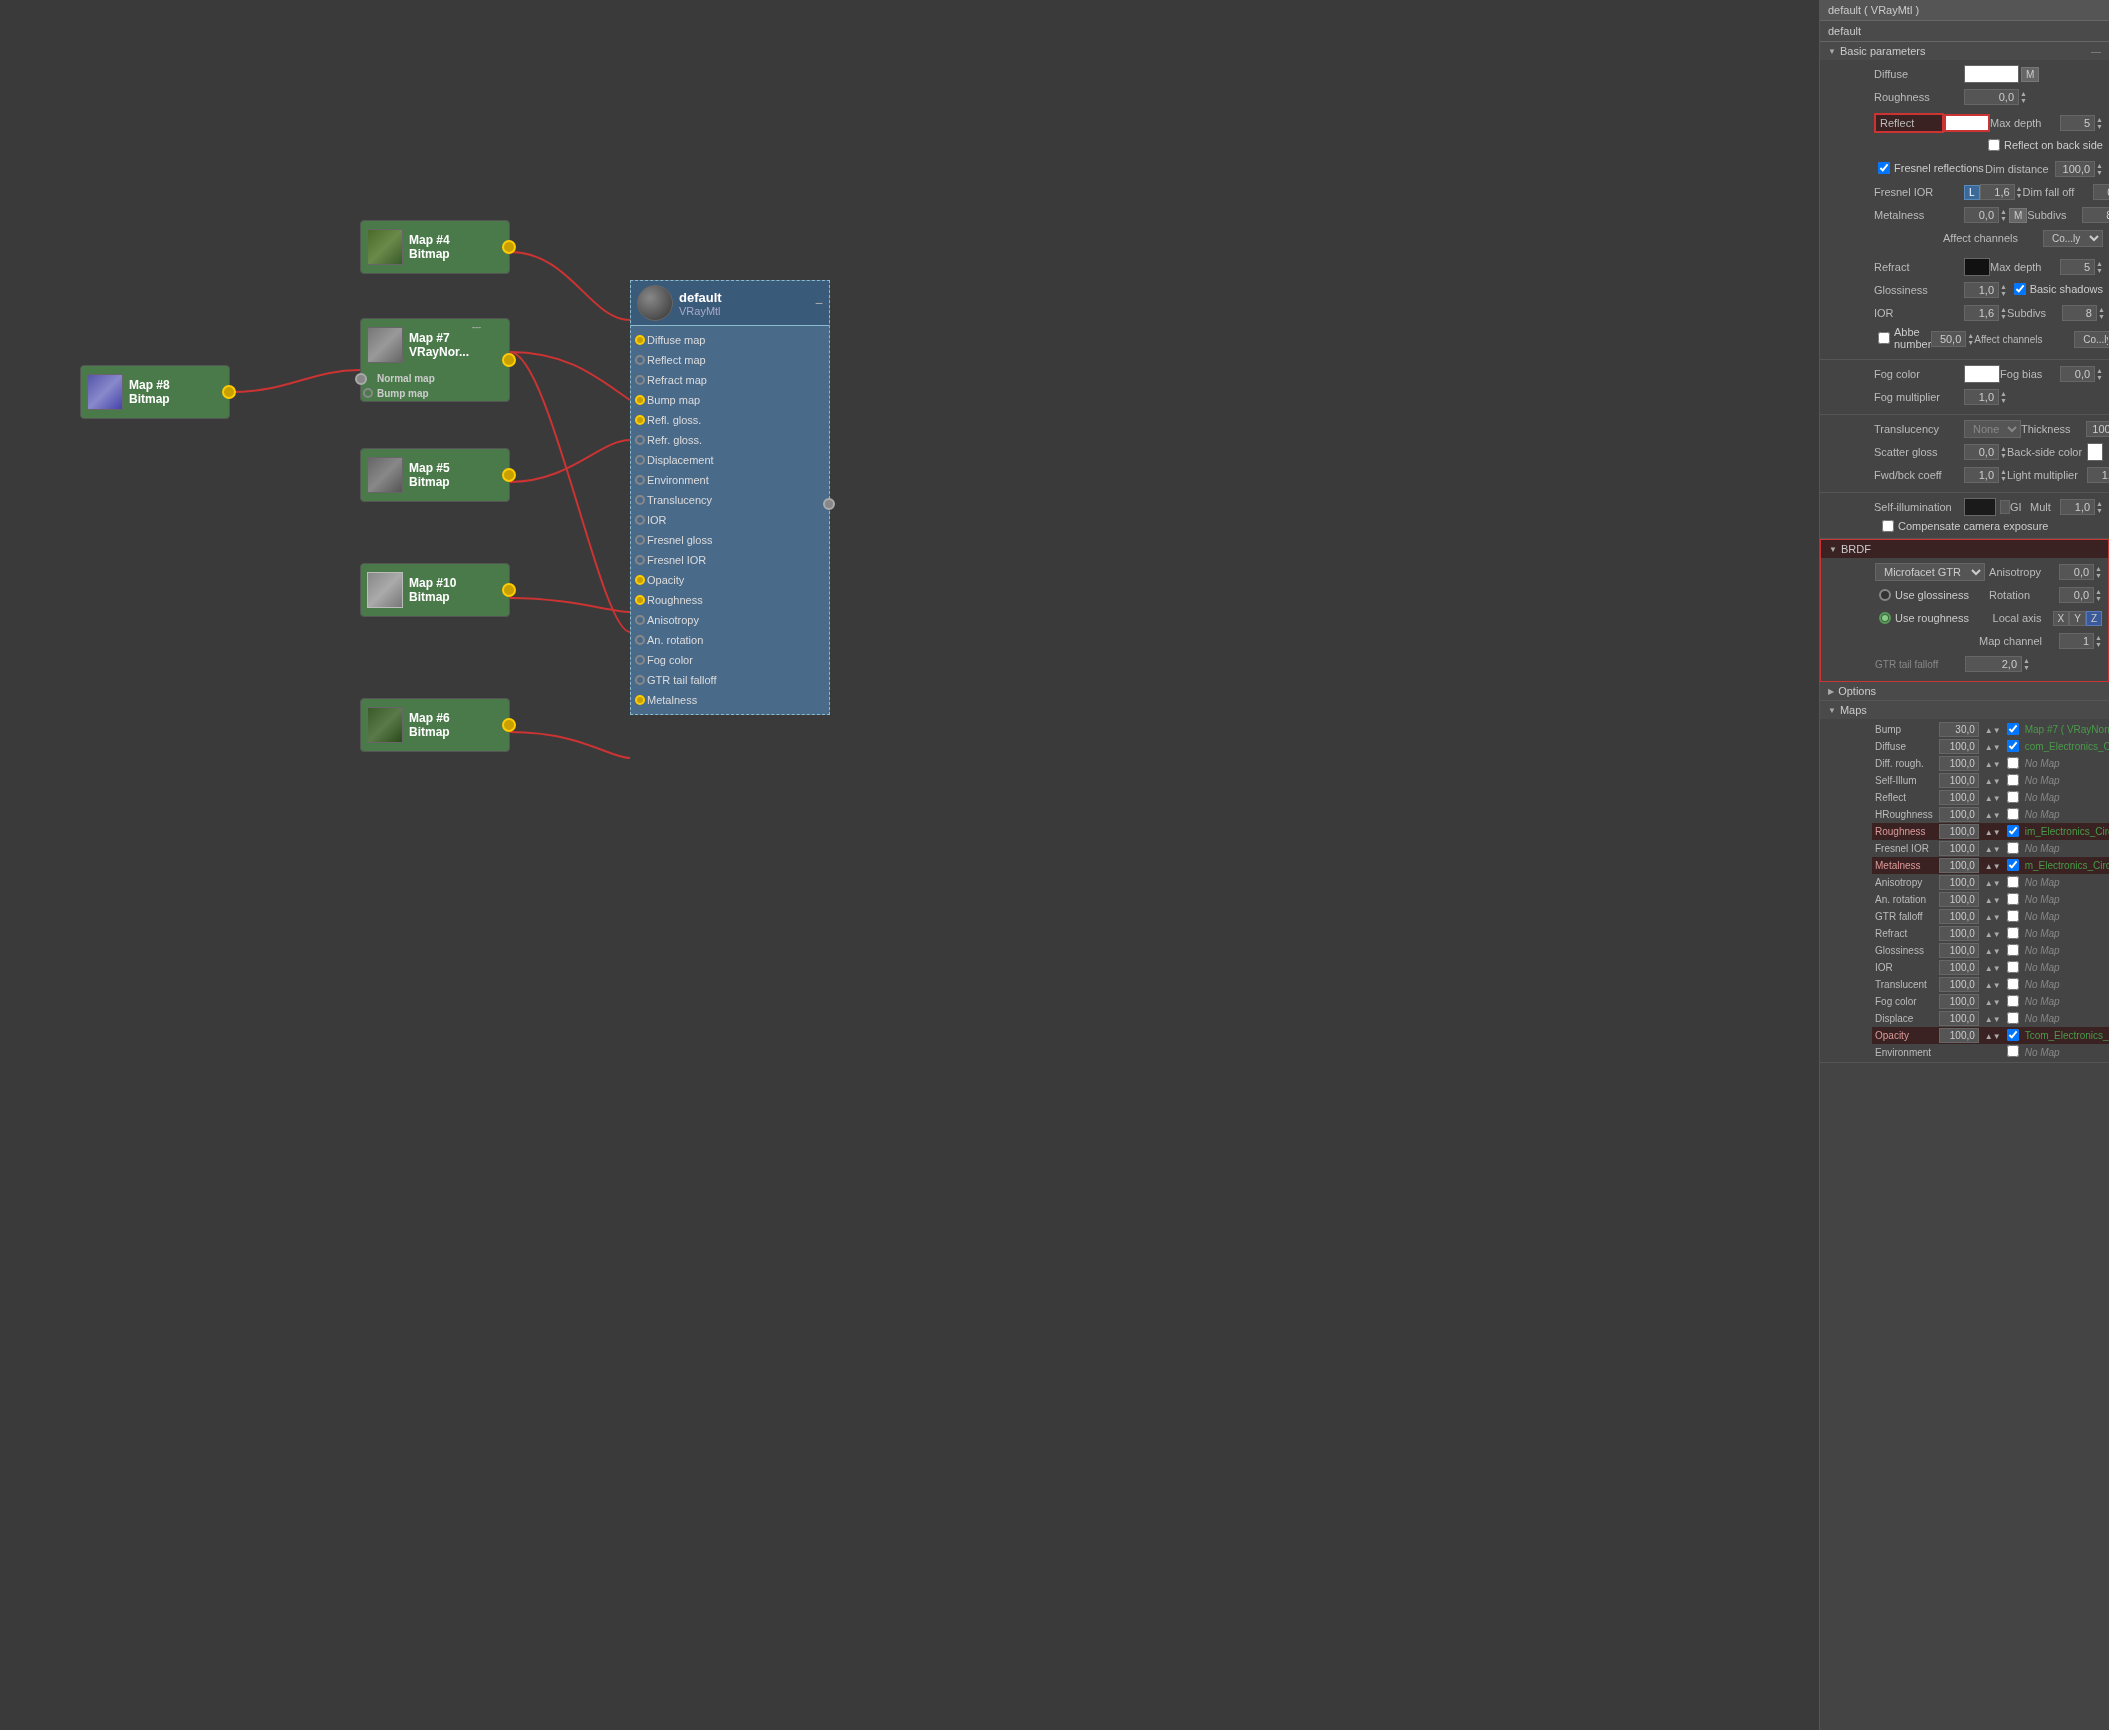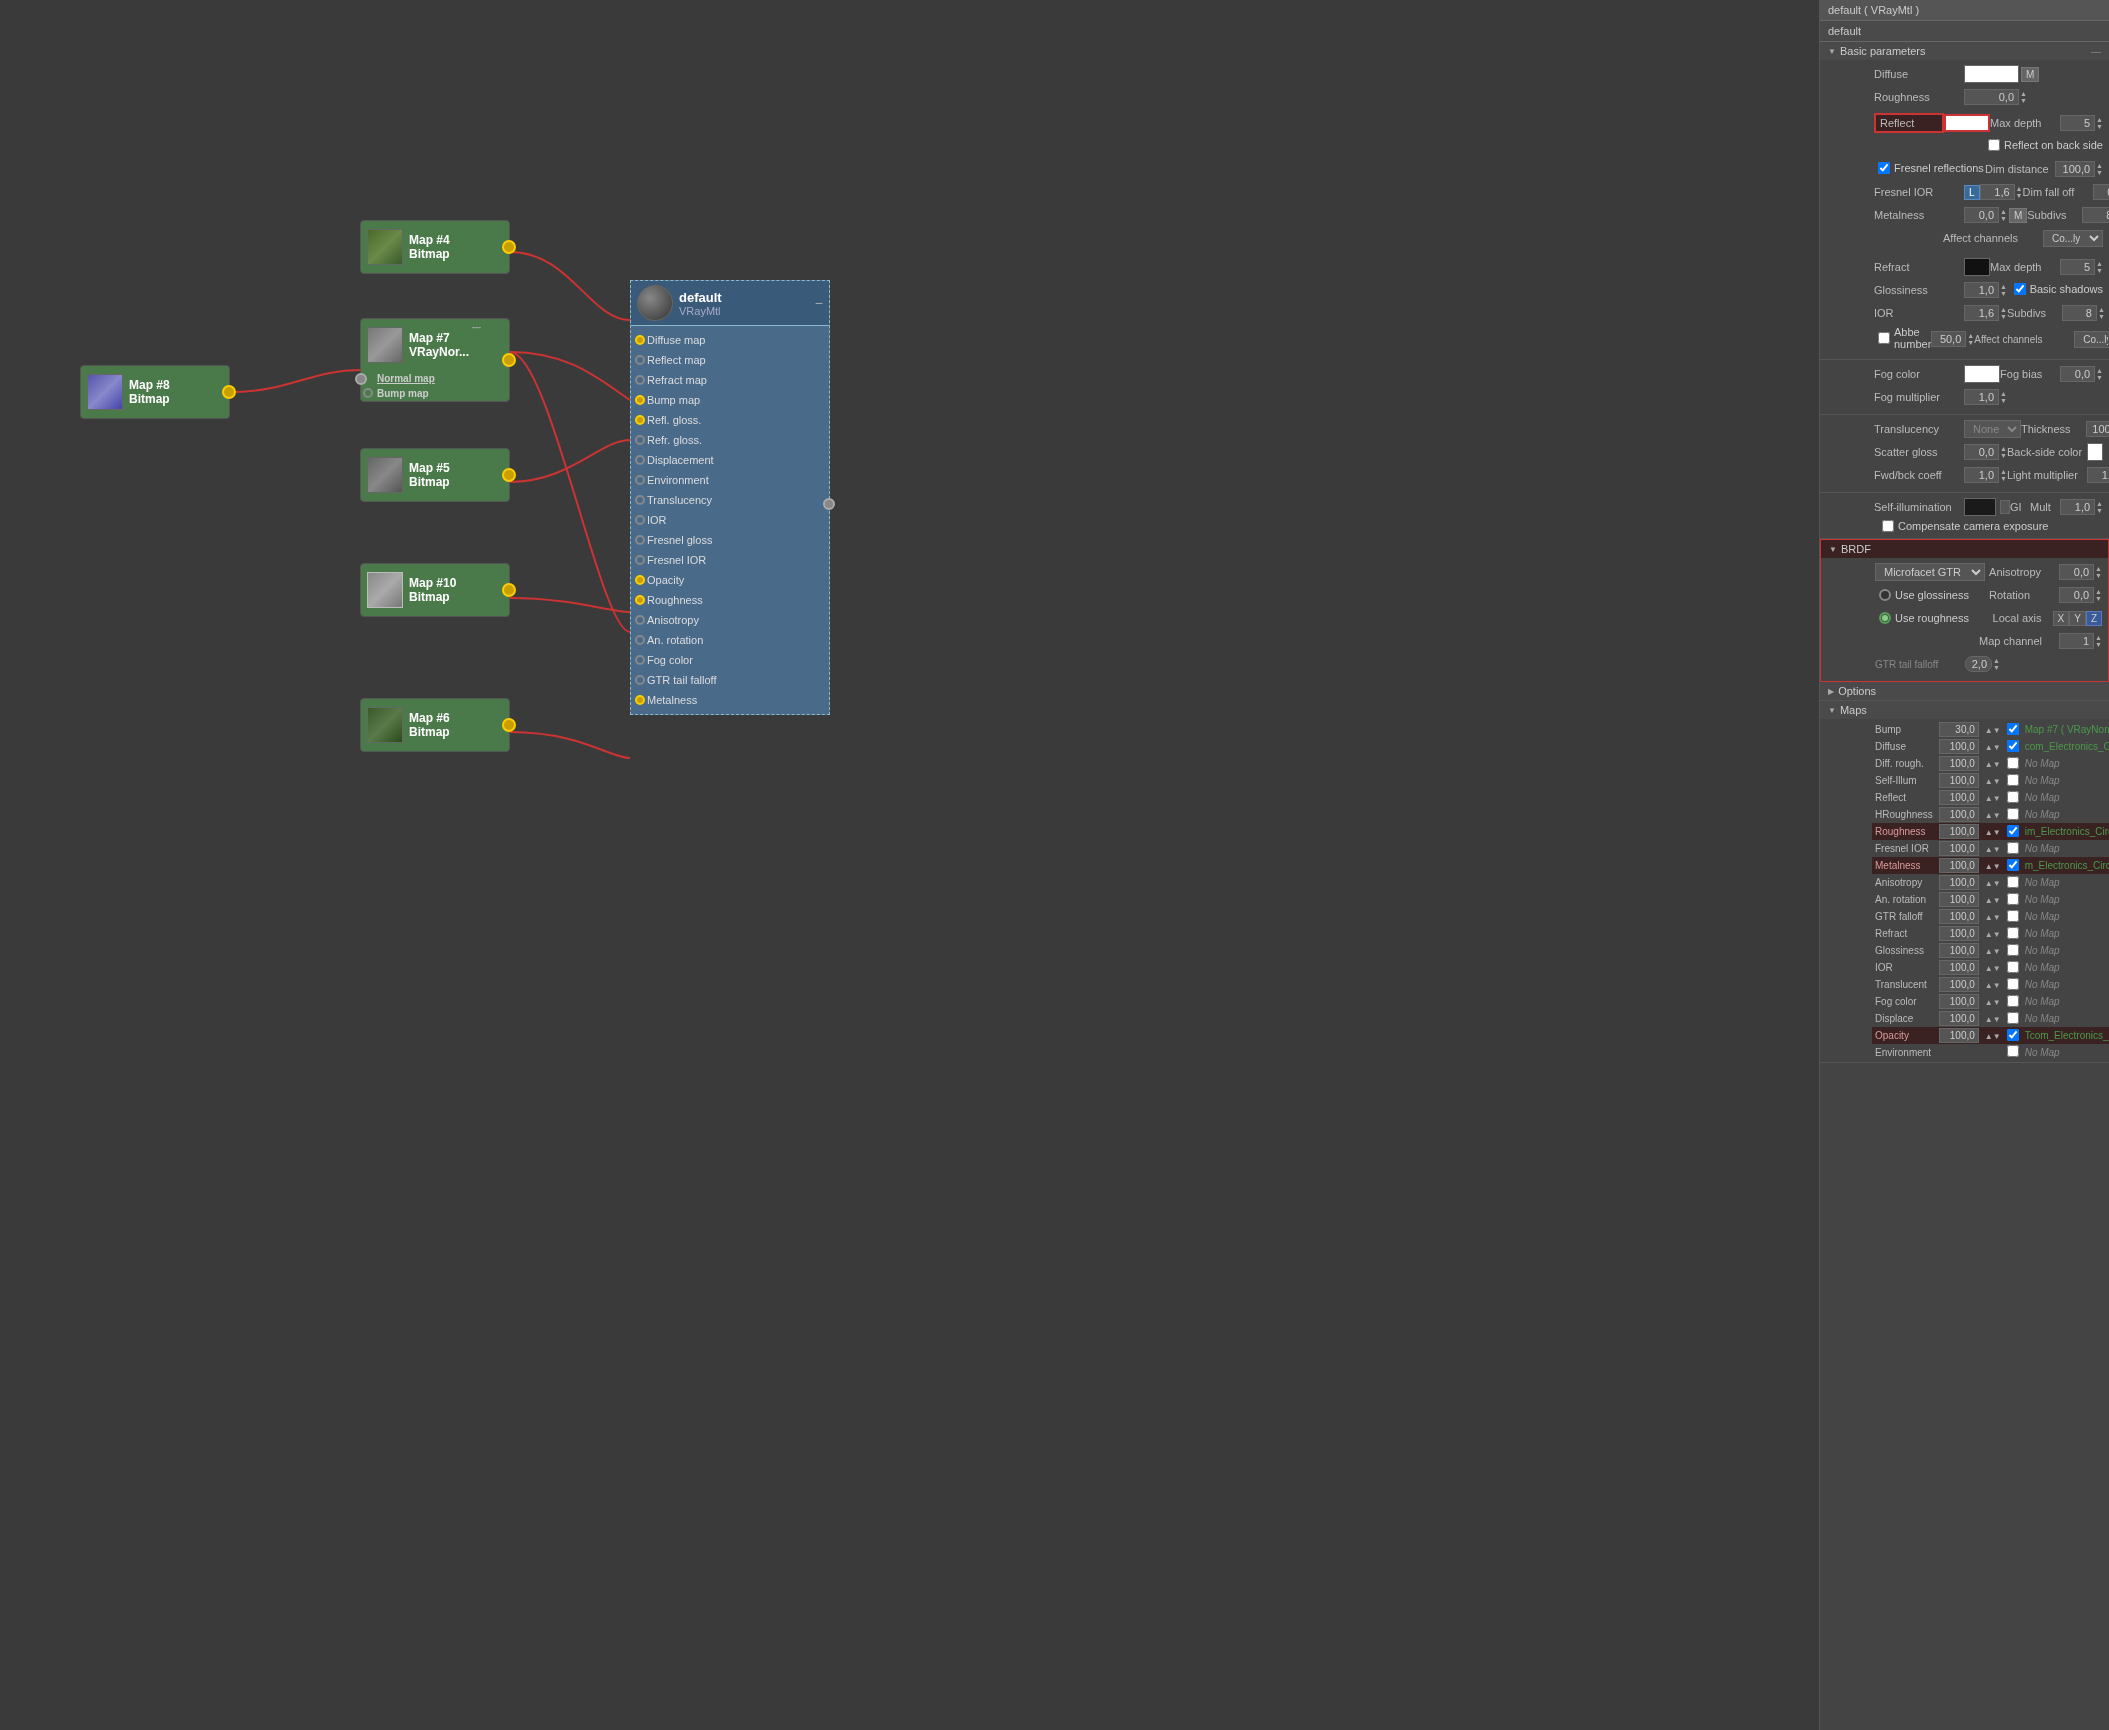--- a/index.html
+++ b/index.html
@@ -356,21 +356,21 @@
 
   <div class="node" style="left:360px;top:318px;width:150px;">
     <div style="position:absolute;top:3px;right:28px;font-size:9px;color:#aaa;">---</div>
     <div class="node-header">
       <div class="node-thumb" style="background:linear-gradient(135deg,#777,#999,#666);"></div>
       <div class="node-title">
         <span>Map #7</span>
         <span>VRayNor...</span>
       </div>
     </div>
-    <div style="padding:2px 8px;font-size:10px;color:#ccc;position:relative;text-decoration:underline;">
+    <div style="padding:2px 8px;font-size:10px;color:#ccc;position:relative;">
       <div class="node-socket-in" style="top:2px;"></div>
       <span style="margin-left:8px;">Normal map</span>
     </div>
     <div style="padding:2px 8px;font-size:10px;color:#ccc;position:relative;">
       <div style="width:10px;height:10px;border-radius:50%;border:2px solid #888;background:transparent;position:absolute;left:2px;top:2px;"></div>
       <span style="margin-left:8px;">Bump map</span>
     </div>
     <div class="node-socket-out" style="top:calc(50% - 7px);"></div>
   </div>
 
@@ -822,21 +822,21 @@
         <span class="param-label" style="width:80px;">Map channel</span>
         <input class="param-value" value="1" style="width: 35px;">
         <div class="spinner-btn">
             <span>▲</span>
             <span>▼</span>
           </div>
       </div>
 
       <div class="param-row">
         <span class="param-label" style="font-size:10px;color:#888;">GTR tail falloff</span>
-        <input class="param-value" value="2,0" style="width: 27px; border-radius: 7px;">
+        <input class="param-value" value="2,0" style="width: 57px;">
         <div class="spinner-btn">
             <span>▲</span>
             <span>▼</span>
           </div>
       </div>
     </div>
   </div>
 
   <div class="panel-section">
     <div class="section-header">

